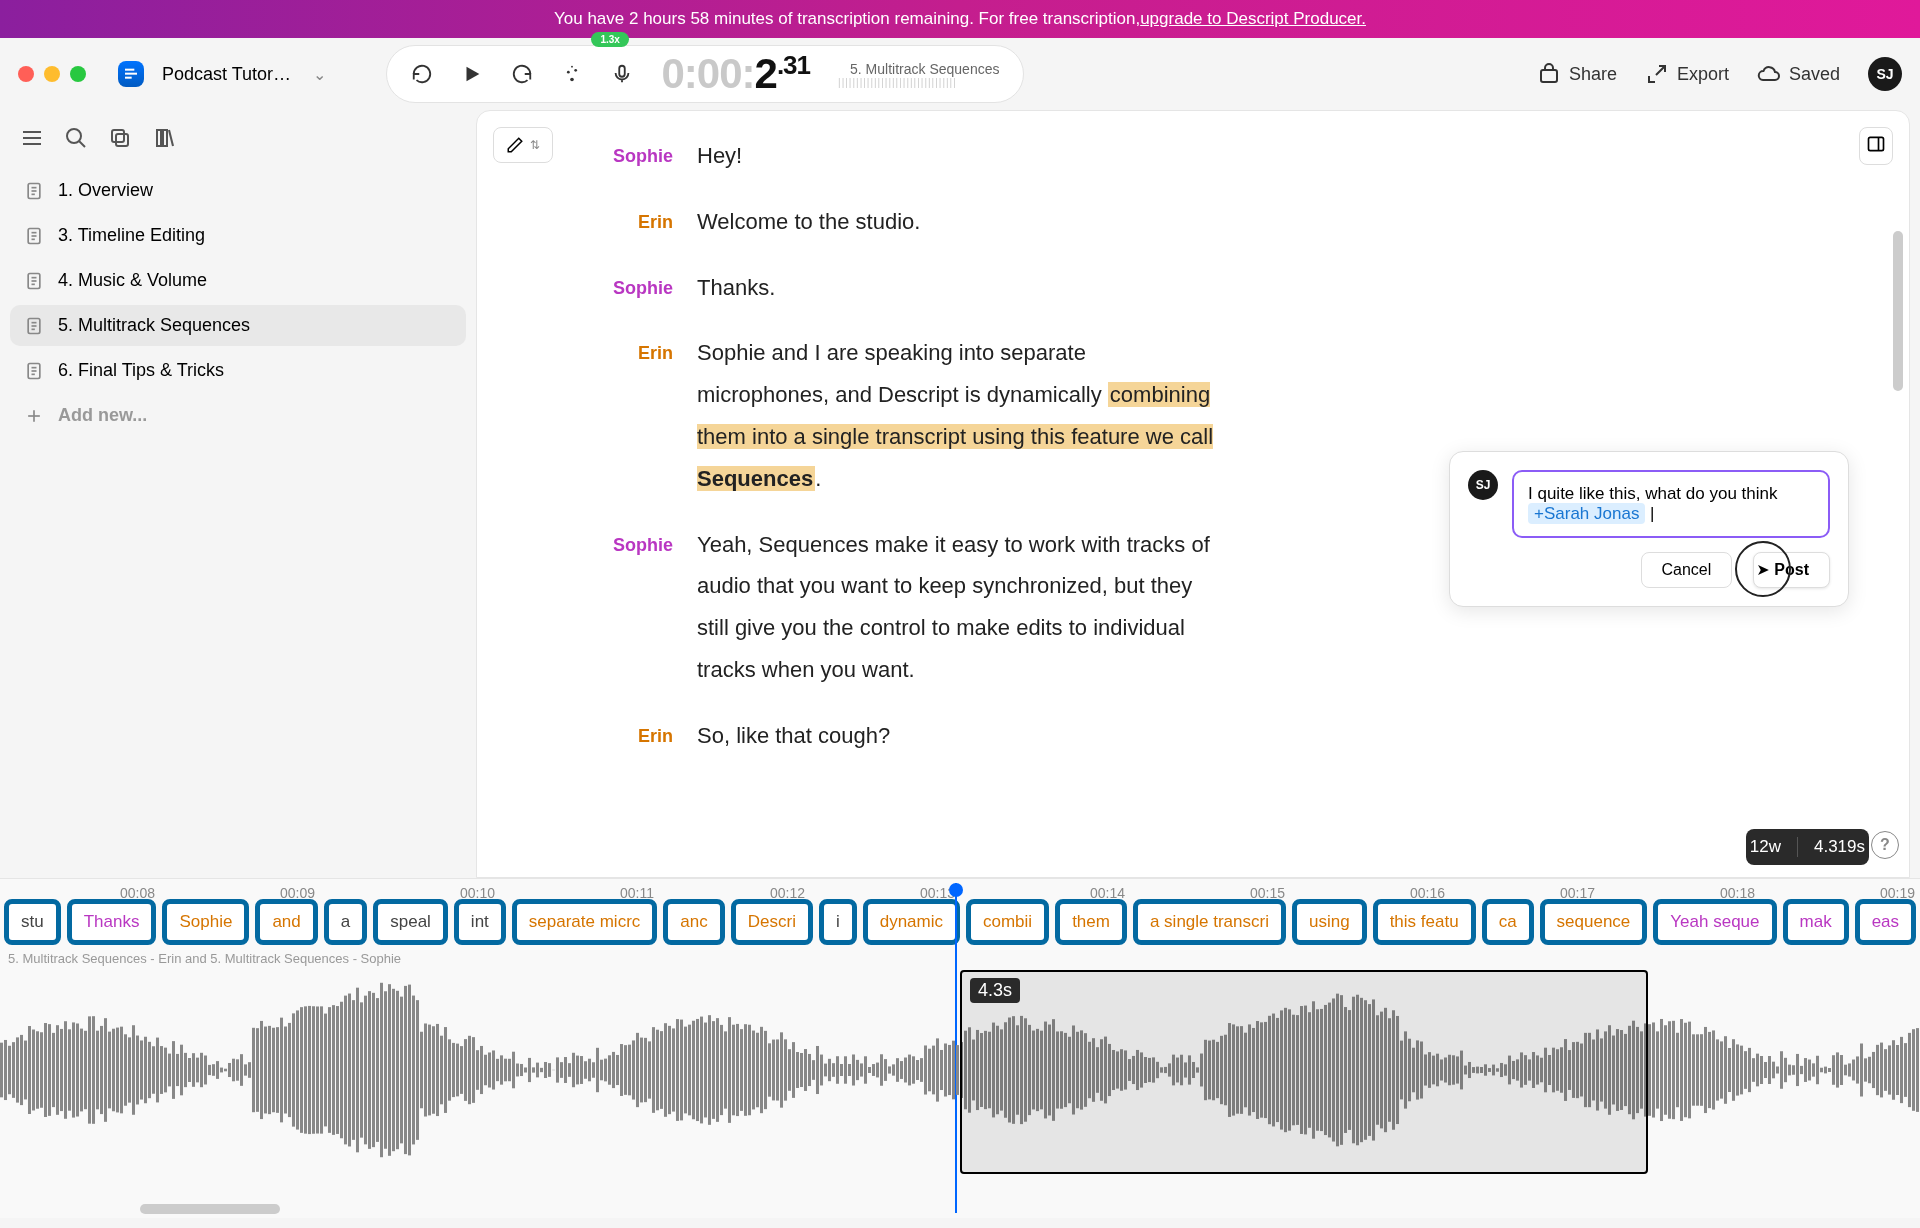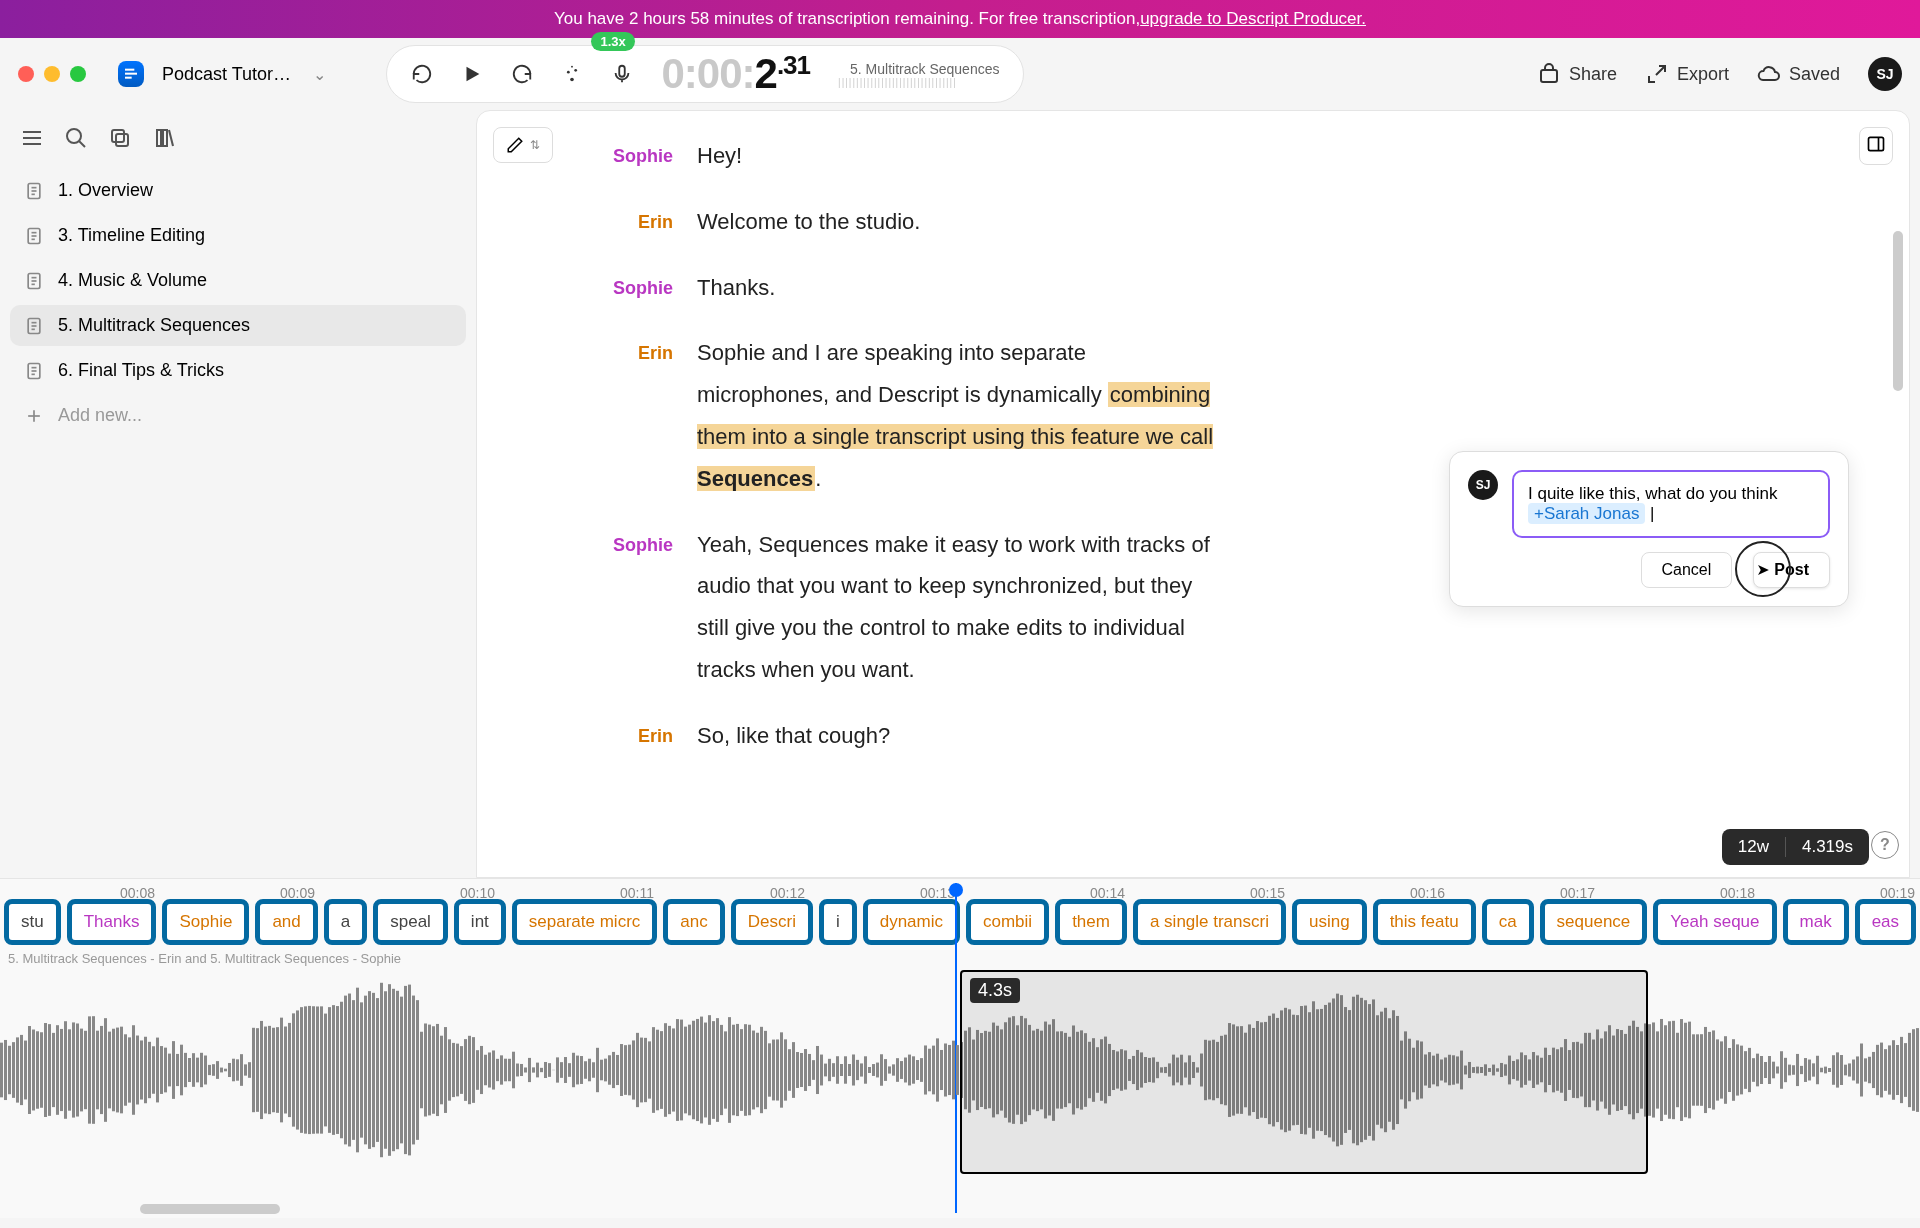--- a/index.html
+++ b/index.html
@@ -12,21 +12,21 @@
 
 .toolbar { display: flex; align-items: center; height: 72px; padding: 0 18px; gap: 12px; }
 .traffic-lights { display: flex; gap: 10px; padding-right: 20px; }
 .tl { width: 16px; height: 16px; border-radius: 50%; }
 .tl.red { background: #ff5f57; } .tl.yellow { background: #febc2e; } .tl.green { background: #28c840; }
 .logo { width: 26px; height: 26px; border-radius: 8px; background: linear-gradient(#0073ff, #005ac1); display: flex; align-items: center; justify-content: center; color: white; font-weight: bold; font-size: 14px; margin-right: 6px; }
 .project-title { font-size: 18px; font-weight: 500; }
 .chev { color: #888; margin-left: 10px; }
 
 .playback-group { display: flex; align-items: center; background: #fff; border: 1px solid #e3e3e3; border-radius: 40px; height: 58px; padding: 0 24px; gap: 28px; margin-left: 48px; position: relative; }
-.pill { position: absolute; top: -14px; left: 204px; background: #34c759; color: white; font-size: 13px; font-weight: 600; padding: 2px 9px; border-radius: 10px; }
+.pill { position: absolute; top: -14px; left: 204px; background: #34c759; color: white; font-size: 10px; font-weight: 600; padding: 2px 9px; border-radius: 10px; }
 .pbtn { width: 22px; height: 22px; display:flex; align-items:center; justify-content:center; color:#333; cursor:pointer; }
 .big-time { font-size: 42px; font-weight: 600; color: #c9c9c9; letter-spacing: -1px; }
 .big-time .cur { color: #111; }
 .big-time .sub { font-size: 26px; vertical-align: top; }
 .seq-label { font-size: 14px; color: #666; margin-left: 12px; }
 .wlabel { font-size:10px; color:#ccc; letter-spacing:1px; }
 
 .right-tools { display: flex; gap: 28px; margin-left: auto; align-items: center; }
 .rt { display: flex; align-items: center; gap: 8px; font-size: 18px; color: #333; cursor: pointer; }
 .rt svg { width: 24px; height: 24px; }
@@ -34,21 +34,21 @@
 
 
 .main { display: flex; height: 768px; }
 .sidebar { width: 476px; padding: 16px 10px; }
 .side-icons { display: flex; gap: 20px; padding: 0 10px 16px; }
 .side-icons svg { width: 24px; height: 24px; color: #555; }
 .doc-list { display: flex; flex-direction: column; gap: 4px; }
 .doc-item { display: flex; align-items: center; gap: 14px; padding: 10px 14px; border-radius: 10px; font-size: 18px; cursor: pointer; }
 .doc-item.active { background: #e8e8e8; font-weight: 500; }
 .doc-icon { width: 20px; height: 20px; color: #888; flex-shrink: 0; }
-.add-new { color: #999; }
+.add-new { color: #999; font-weight: bold; }
 
 .editor { flex: 1; background: #fff; border-radius: 14px 14px 0 0; border: 1px solid #e5e5e5; margin-right: 10px; position: relative; padding: 24px 40px; overflow: hidden; }
 .edit-tool { position: absolute; left: 16px; top: 16px; border: 1px solid #ddd; border-radius: 8px; padding: 8px 12px; display:flex; align-items:center; gap:6px; }
 .panel-toggle { position: absolute; right: 16px; top: 16px; border: 1px solid #ddd; border-radius: 8px; padding: 6px; }
 .transcript { padding: 0 60px 0 80px; font-size: 22px; line-height: 1.9; color: #222; }
 .line { display: flex; margin-bottom: 24px; }
 .speaker { width: 100px; text-align: right; font-weight: 600; font-size: 18px; padding-right: 24px; padding-top: 4px; }
 .sp-sophie { color: #b937c2; } .sp-erin { color: #d67500; }
 .utter { flex: 1; max-width: 520px; }
 .highlight { background: #f5d598; padding: 0 2px; }
@@ -59,21 +59,21 @@
 .comment-body { display: flex; gap: 14px; }
 .comment-input { flex: 1; border: 2px solid #8b5cf6; border-radius: 10px; padding: 12px 14px; font-size: 17px; min-height: 64px; }
 .mention { background: #dbeeff; color: #1976d2; padding: 1px 6px; border-radius: 4px; }
 .comment-actions { display: flex; justify-content: flex-end; gap: 10px; margin-top: 14px; }
 .cbtn { border: 1px solid #ddd; background: #fff; padding: 8px 20px; border-radius: 8px; font-size: 16px; cursor: pointer; }
 .cbtn.post { font-weight: 700; box-shadow: 0 1px 3px rgba(0,0,0,.1); margin-left: 11px; }
 
 .click-ring { position: absolute; right: 118px; top: 430px; width: 56px; height: 56px; border: 2px solid #222; border-radius: 50%; display:flex; align-items:center; justify-content:center; }
 .cursor-arrow { font-size: 16px; }
 
-.sel-info { position: absolute; right: 40px; bottom: 12px; background: #2a2a2a; color: white; border-radius: 8px; padding: 8px 16px; font-size: 17px; display:flex; gap:16px; }
+.sel-info { position: absolute; right: 40px; bottom: 12px; background: #2a2a2a; color: white; border-radius: 8px; padding: 8px 4px; font-size: 17px; display:flex; gap:16px; }
 .sel-info span:first-child { border-right: 1px solid #555; padding-right: 16px; }
 .help { position:absolute; right:10px; bottom:18px; width:28px; height:28px; border:1.5px solid #888; border-radius:50%; display:flex; align-items:center; justify-content:center; color:#888; font-weight:bold; }
 
 
 .timeline { background: #f9f9f9; height: 340px; border-top: 1px solid #e5e5e5; position: relative; }
 .ruler { display: flex; padding: 6px 0; font-size: 14px; color: #888; position: relative; }
 .tick { position: absolute; }
 .playhead { position: absolute; top: 4px; left: 955px; width: 2px; height: 330px; background: #0066ff; }
 .playhead::before { content:''; position:absolute; top:0; left:-6px; width:14px; height:14px; background:#0066ff; border-radius:50%; }
 .word-track { display: flex; gap: 6px; padding: 8px 4px 2px; overflow: hidden; }

